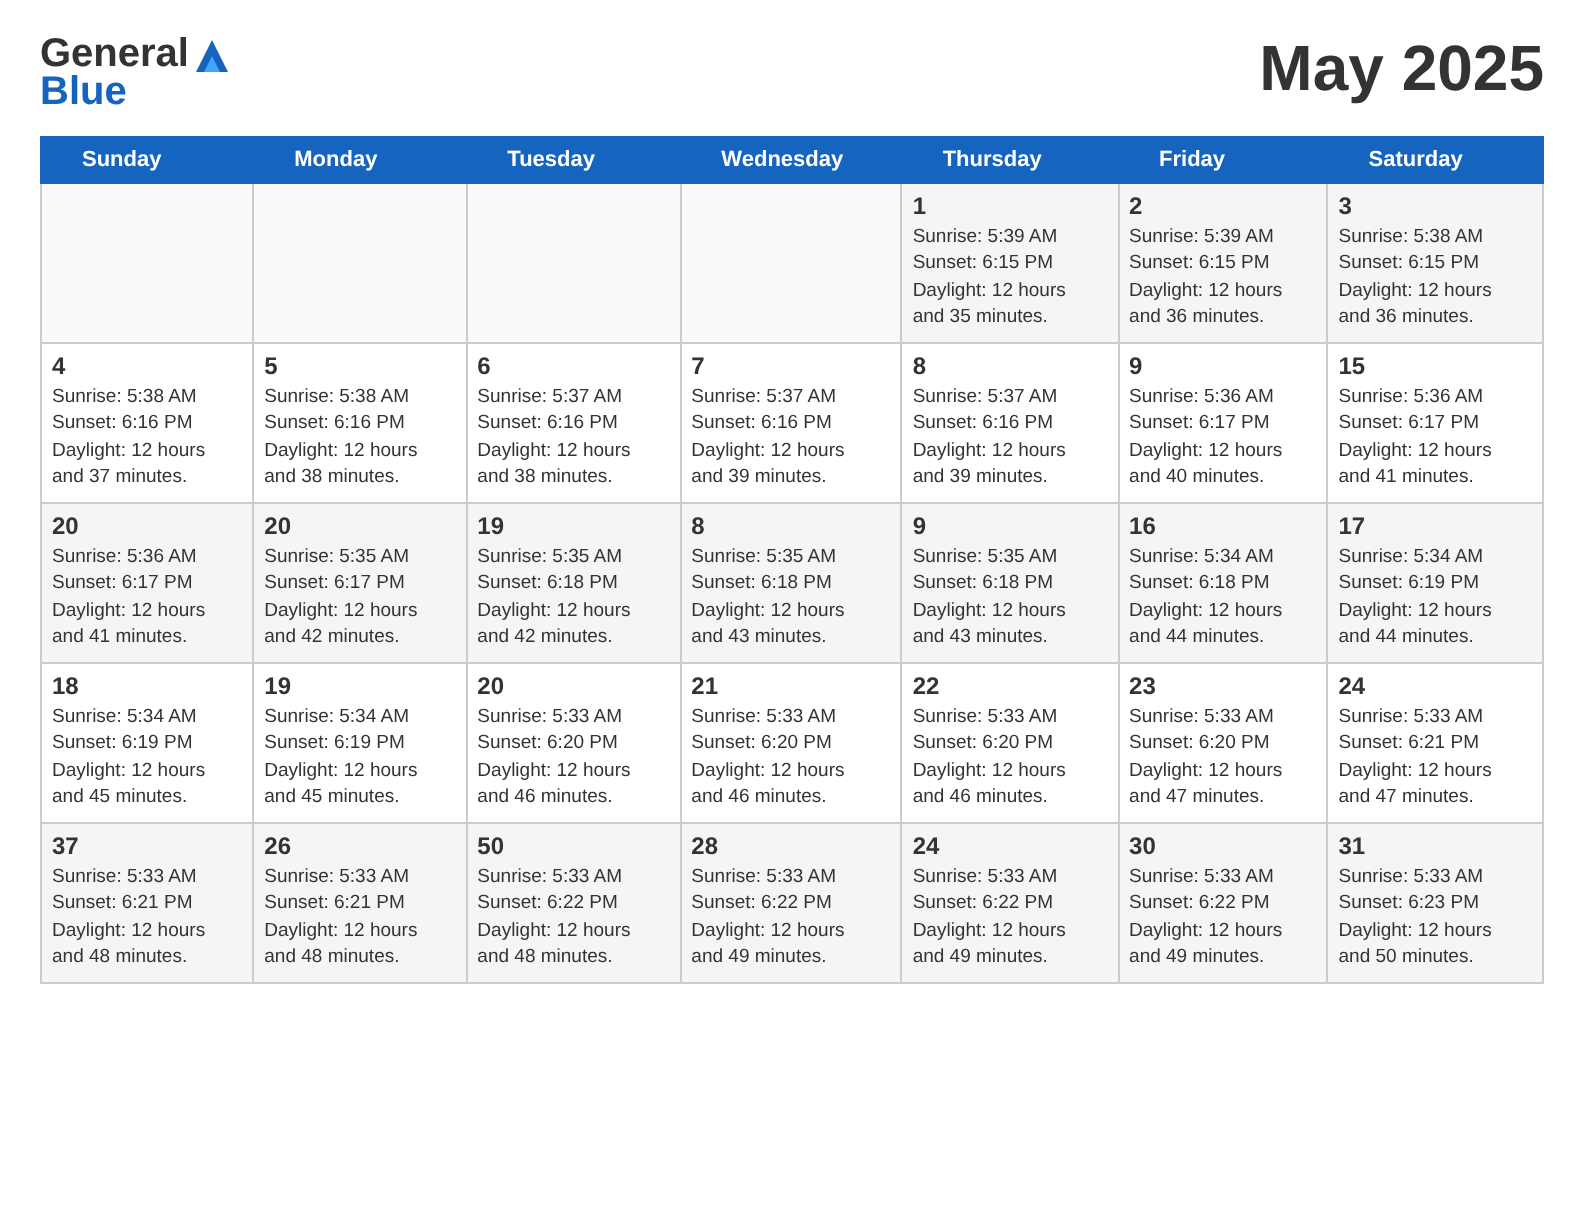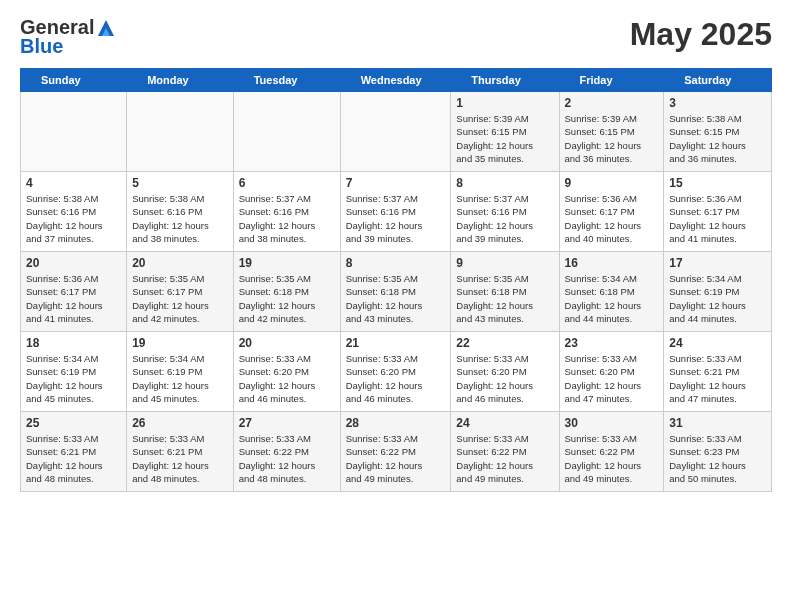--- a/index.html
+++ b/index.html
@@ -291,35 +291,35 @@
           <td>
             <div class="day-number">24</div>
             <div class="day-info" style="white-space: pre-line;">Sunrise: 5:33 AM
 Sunset: 6:21 PM
 Daylight: 12 hours
 and 47 minutes.</div>
           </td>
         </tr>
         <tr>
           <td>
-            <div class="day-number">25</div>
+            <div class="day-number">37</div>
             <div class="day-info" style="white-space: pre-line;">Sunrise: 5:33 AM
 Sunset: 6:21 PM
 Daylight: 12 hours
 and 48 minutes.</div>
           </td>
           <td>
             <div class="day-number">26</div>
             <div class="day-info" style="white-space: pre-line;">Sunrise: 5:33 AM
 Sunset: 6:21 PM
 Daylight: 12 hours
 and 48 minutes.</div>
           </td>
           <td>
-            <div class="day-number">27</div>
+            <div class="day-number">50</div>
             <div class="day-info" style="white-space: pre-line;">Sunrise: 5:33 AM
 Sunset: 6:22 PM
 Daylight: 12 hours
 and 48 minutes.</div>
           </td>
           <td>
             <div class="day-number">28</div>
             <div class="day-info" style="white-space: pre-line;">Sunrise: 5:33 AM
 Sunset: 6:22 PM
 Daylight: 12 hours

